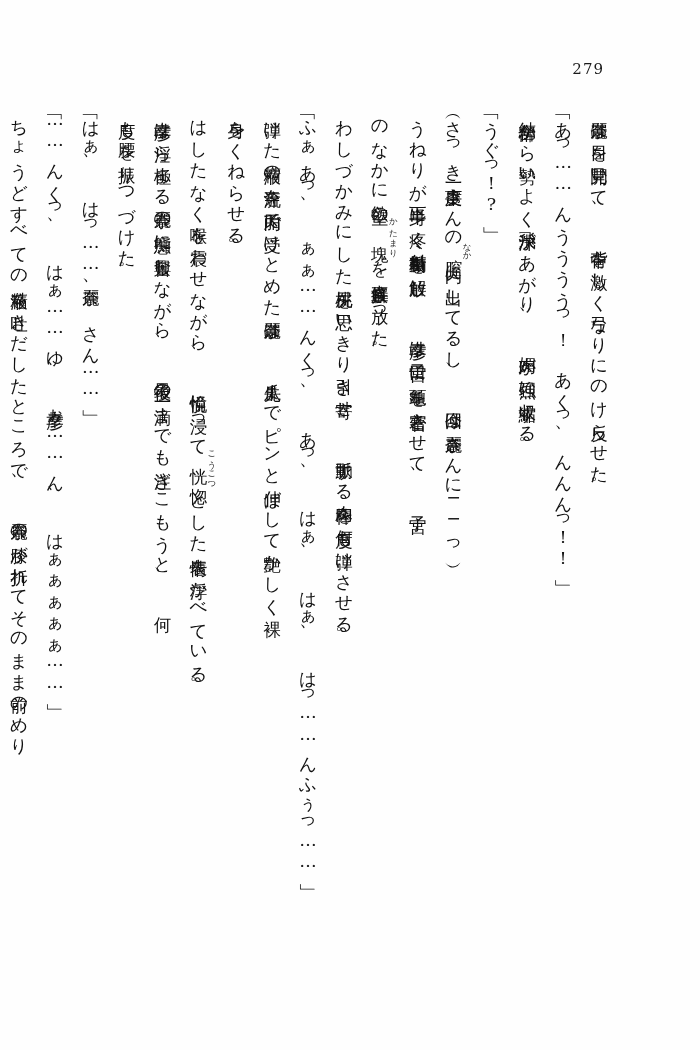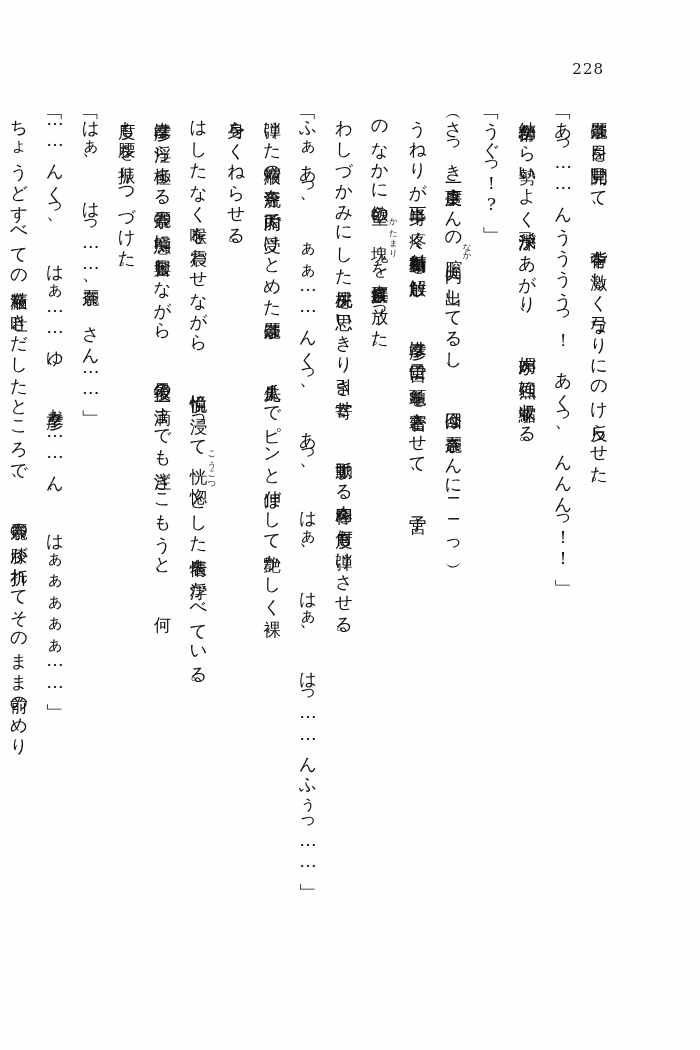--- a/index.html
+++ b/index.html
@@ -65,21 +65,21 @@
     font-size: 8.5px;
     letter-spacing: 0.5px;
     color: #222;
   }
 </style>
 </head>
 <body>
 
 <div class="page">
 
-  <div class="page-number">228</div>
+  <div class="page-number">279</div>
 
   <div class="body-text">
     <span class="line">麗奈は目を見開いて、　背中を激しく弓なりにのけ反らせた。</span>
     <span class="line">「あっ……んううううっ！　あくっ、んんんっ!!」</span>
     <span class="line">結合部から勢いよく飛沫があがり、　媚肉が強烈に収縮する。</span>
     <span class="line">「うぐっ!?」</span>
     <span class="line">（さっき一度棗さんの<ruby>膣<rt>なか</rt></ruby>内に出してるし、　今回は麗奈さんに──っ）</span>
     <span class="line">うねりが下半身に疼く射精衝動を解放し、　幸彦は子宮口に亀頭を密着させて、　子宮</span>
     <span class="line">のなかに欲望の<ruby>塊<rt>かたまり</rt></ruby>を直接解き放った。</span>
     <span class="line">わしづかみにした桃尻を思いきり引き寄せ、　脈動する肉棒を何度も弾けさせる。</span>

